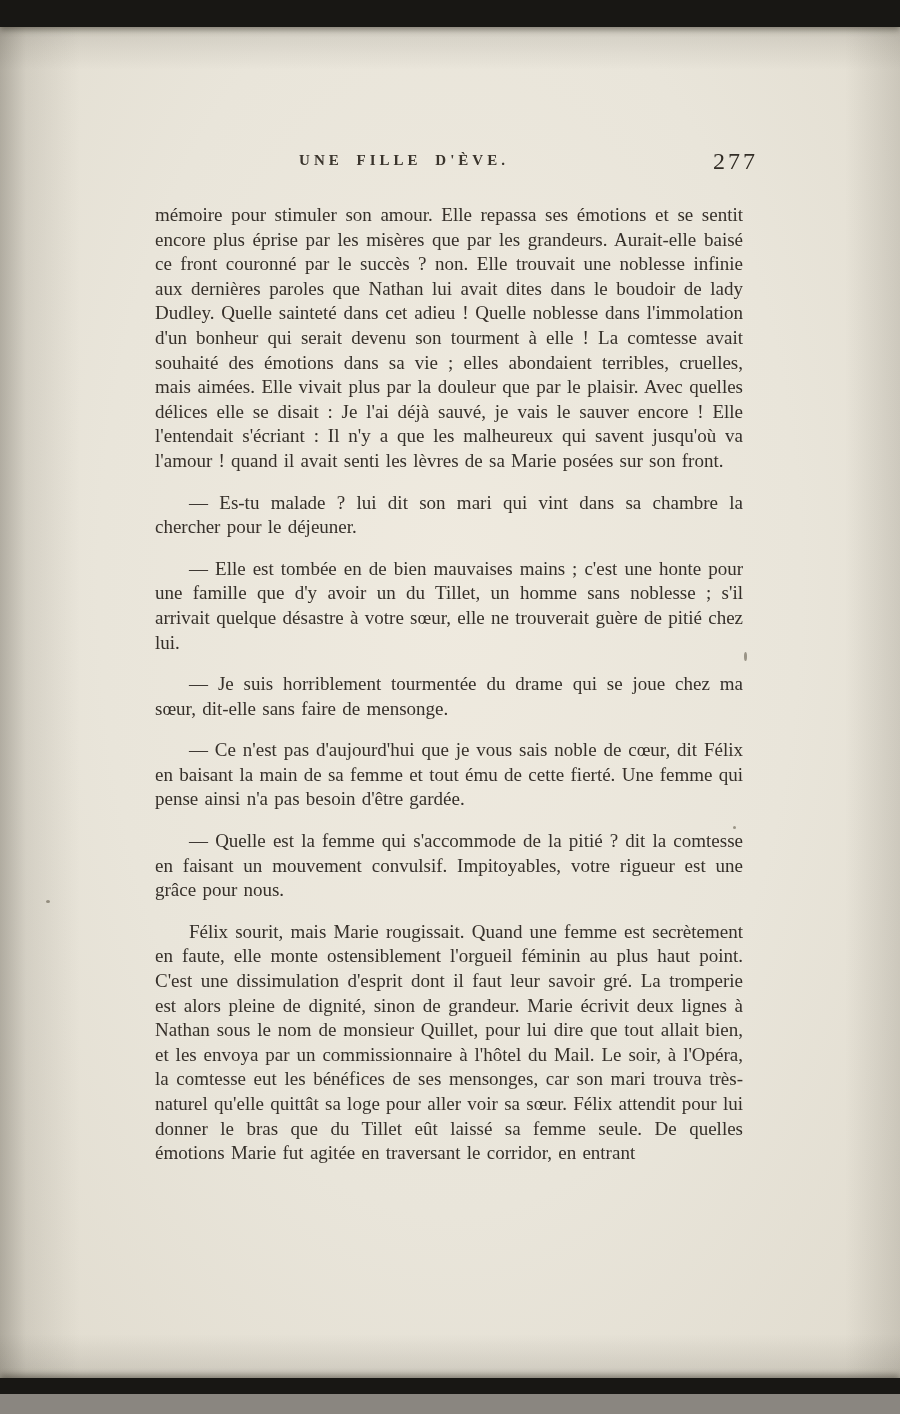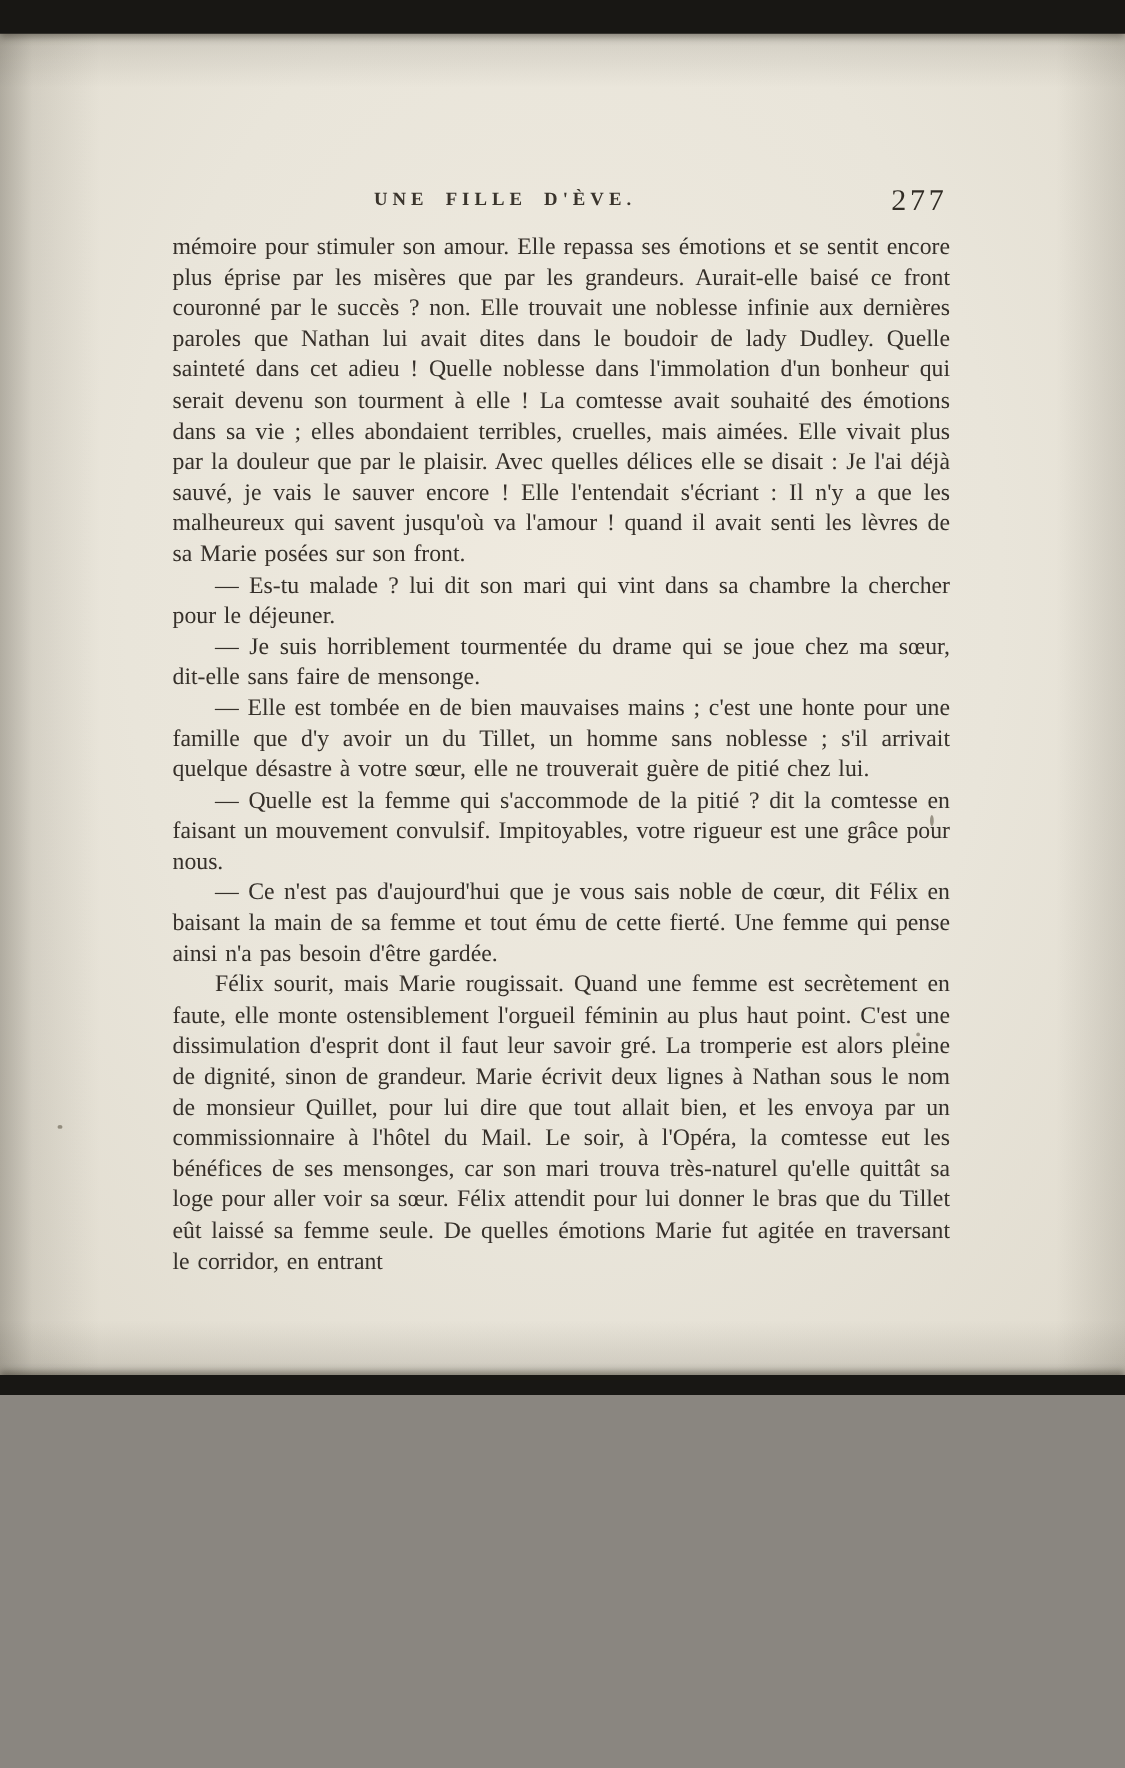--- a/index.html
+++ b/index.html
@@ -3,23 +3,23 @@
 <meta charset="utf-8">
 <style>
   html, body {
     margin: 0;
     padding: 0;
     background: #8a8680;
   }
   .scan {
     position: relative;
     width: 900px;
-    height: 1116px;
+    height: 1394px;
     overflow: hidden;
-    background: #bef264;
+    background: #000000;
     font-family: "Liberation Serif", "DejaVu Serif", serif;
   }
   
   .edge {
     position: absolute;
     left: 0;
     width: 100%;
     background: #181714;
     z-index: 3;
   }
@@ -71,21 +71,21 @@
     top: 186px;
     left: 138px;
     width: 622px;
     color: #36302a;
     font-size: 19px;
     line-height: 24.6px;
     text-align: justify;
     word-spacing: 1.5px;
   }
   .text-block p {
-    margin: 0;
+    margin: 17px;
     padding: 0;
   }
   .text-block p.indent {
     text-indent: 34px;
   }
 
   .speck {
     position: absolute;
     background: #57513f;
     border-radius: 50%;
@@ -103,24 +103,24 @@
   <div class="paper">
 
     <div class="page-header">
       <span class="running-title">UNE FILLE D'ÈVE.</span>
       <span class="page-number">277</span>
     </div>
 
     <div class="text-block" id="text-block">
         <p>mémoire pour stimuler son amour. Elle repassa ses émotions et se sentit encore plus éprise par les misères que par les grandeurs. Aurait-elle baisé ce front couronné par le succès ? non. Elle trouvait une noblesse infinie aux dernières paroles que Nathan lui avait dites dans le boudoir de lady Dudley. Quelle sainteté dans cet adieu ! Quelle noblesse dans l'immolation d'un bonheur qui serait devenu son tourment à elle ! La comtesse avait souhaité des émotions dans sa vie ; elles abondaient terribles, cruelles, mais aimées. Elle vivait plus par la douleur que par le plaisir. Avec quelles délices elle se disait : Je l'ai déjà sauvé, je vais le sauver encore ! Elle l'entendait s'écriant : Il n'y a que les malheureux qui savent jusqu'où va l'amour ! quand il avait senti les lèvres de sa Marie posées sur son front.</p>
         <p class="indent">— Es-tu malade ? lui dit son mari qui vint dans sa chambre la chercher pour le déjeuner.</p>
+        <p class="indent">— Elle est tombée en de bien mauvaises mains ; c'est une honte pour une famille que d'y avoir un du Tillet, un homme sans noblesse ; s'il arrivait quelque désastre à votre sœur, elle ne trouverait guère de pitié chez lui.</p>
         <p class="indent">— Je suis horriblement tourmentée du drame qui se joue chez ma sœur, dit-elle sans faire de mensonge.</p>
-        <p class="indent">— Elle est tombée en de bien mauvaises mains ; c'est une honte pour une famille que d'y avoir un du Tillet, un homme sans noblesse ; s'il arrivait quelque désastre à votre sœur, elle ne trouverait guère de pitié chez lui.</p>
+        <p class="indent">— Ce n'est pas d'aujourd'hui que je vous sais noble de cœur, dit Félix en baisant la main de sa femme et tout ému de cette fierté. Une femme qui pense ainsi n'a pas besoin d'être gardée.</p>
         <p class="indent">— Quelle est la femme qui s'accommode de la pitié ? dit la comtesse en faisant un mouvement convulsif. Impitoyables, votre rigueur est une grâce pour nous.</p>
-        <p class="indent">— Ce n'est pas d'aujourd'hui que je vous sais noble de cœur, dit Félix en baisant la main de sa femme et tout ému de cette fierté. Une femme qui pense ainsi n'a pas besoin d'être gardée.</p>
         <p class="indent">Félix sourit, mais Marie rougissait. Quand une femme est secrètement en faute, elle monte ostensiblement l'orgueil féminin au plus haut point. C'est une dissimulation d'esprit dont il faut leur savoir gré. La tromperie est alors pleine de dignité, sinon de grandeur. Marie écrivit deux lignes à Nathan sous le nom de monsieur Quillet, pour lui dire que tout allait bien, et les envoya par un commissionnaire à l'hôtel du Mail. Le soir, à l'Opéra, la comtesse eut les bénéfices de ses mensonges, car son mari trouva très-naturel qu'elle quittât sa loge pour aller voir sa sœur. Félix attendit pour lui donner le bras que du Tillet eût laissé sa femme seule. De quelles émotions Marie fut agitée en traversant le corridor, en entrant</p>
       </div>
 
     <div class="speck s1"></div>
     <div class="speck s2"></div>
     <div class="speck s3"></div>
   </div>
 
   <div class="edge top"></div>
   <div class="edge bottom"></div>

